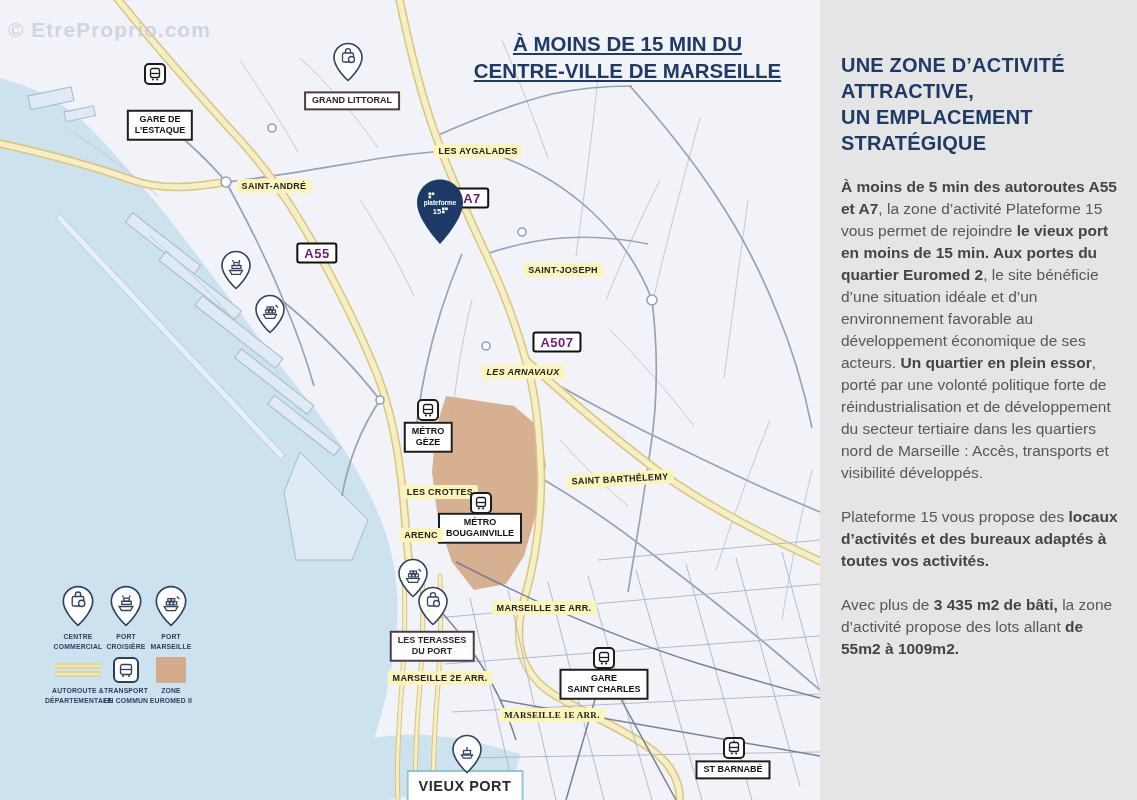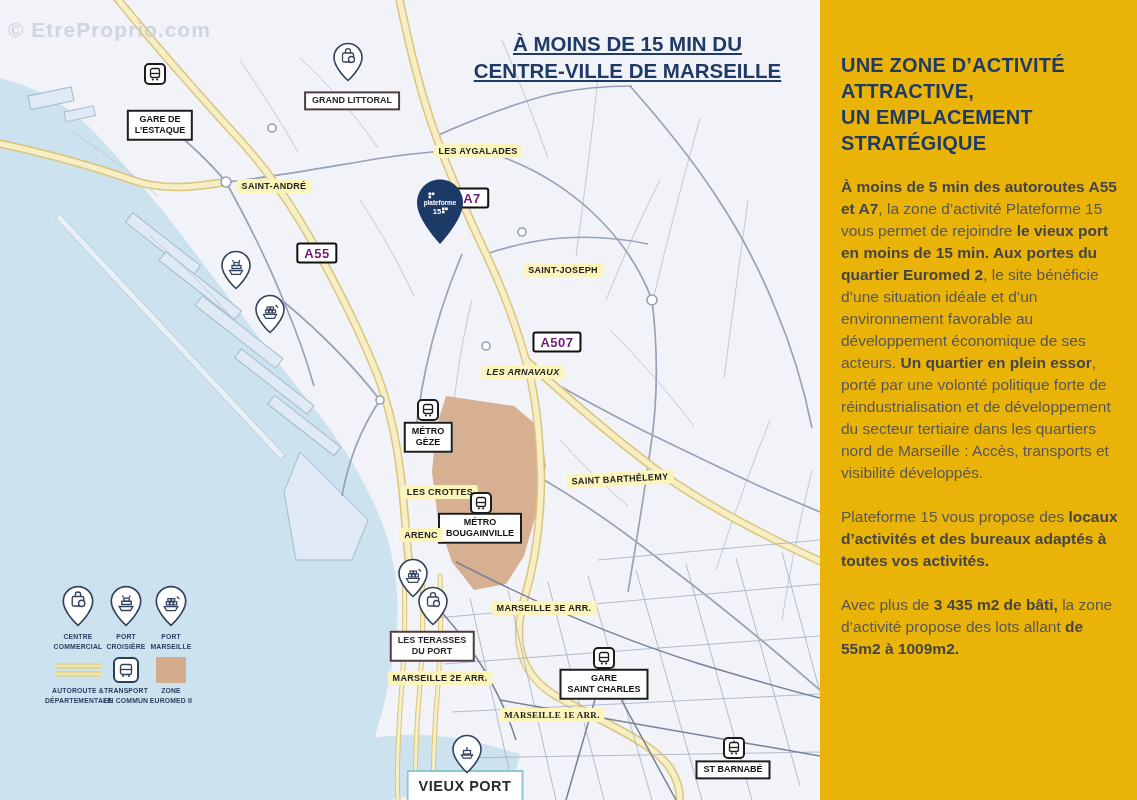--- a/index.html
+++ b/index.html
@@ -44,21 +44,21 @@
   .ticon{position:absolute;transform:translate(-50%,-50%);width:22px;height:22px;background:#fff;border:2px solid #1c1c1c;border-radius:5px;z-index:5;display:flex;align-items:center;justify-content:center;line-height:0;}
 
   
   .legend-label{position:absolute;transform:translate(-50%,-50%);width:66px;text-align:center;font-size:6.8px;font-weight:bold;color:#2c3e5f;white-space:pre-line;line-height:1.4;letter-spacing:.2px;z-index:4;}
   .roadsym{position:absolute;transform:translate(-50%,-50%);width:46px;z-index:4;}
   .roadsym .bar{height:5px;background:#f2e6b0;border-top:1.5px solid #d9c67c;border-bottom:1.5px solid #d9c67c;margin:3px 0;}
   .bussym{position:absolute;transform:translate(-50%,-50%);width:26px;height:26px;background:#fff;border:2px solid #2c3e5f;border-radius:6px;display:flex;align-items:center;justify-content:center;z-index:4;line-height:0;}
   .zonesym{position:absolute;transform:translate(-50%,-50%);width:30px;height:26px;background:var(--zone_tan);z-index:4;}
 
   
-  .panel{position:absolute;left:820px;top:0;width:317px;height:800px;background:#eab308;}
+  .panel{position:absolute;left:820px;top:0;width:317px;height:800px;background:#e5e5e5;}
   .panel-heading{position:absolute;left:21px;top:52px;width:280px;font-size:20px;line-height:26px;font-weight:bold;color:var(--navy);white-space:pre-line;letter-spacing:.2px;}
   .panel-body{position:absolute;left:21px;top:176px;width:277px;font-size:15.5px;line-height:22px;color:var(--body_gray);}
   .panel-body p{margin-bottom:22px;}
   .panel-body .b{font-weight:bold;color:var(--body_bold);}
   .address-box{position:absolute;left:48px;top:685px;width:210px;background:#fff;border:4px solid var(--address_border);padding:9px 6px;text-align:center;font-size:16px;line-height:22px;font-weight:bold;color:#47474d;white-space:pre-line;}
 </style>
 </head>
 <body>
 
 <div class="canvas">

